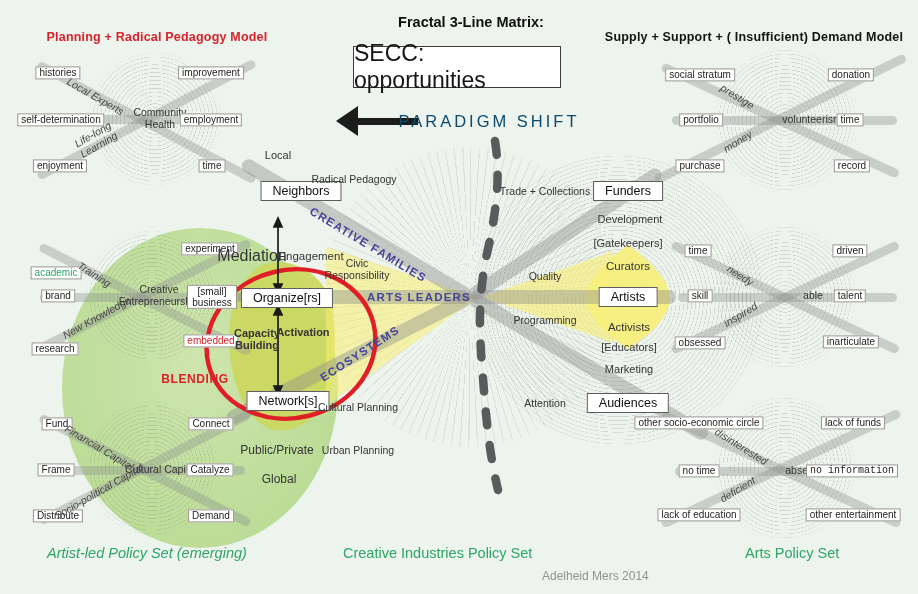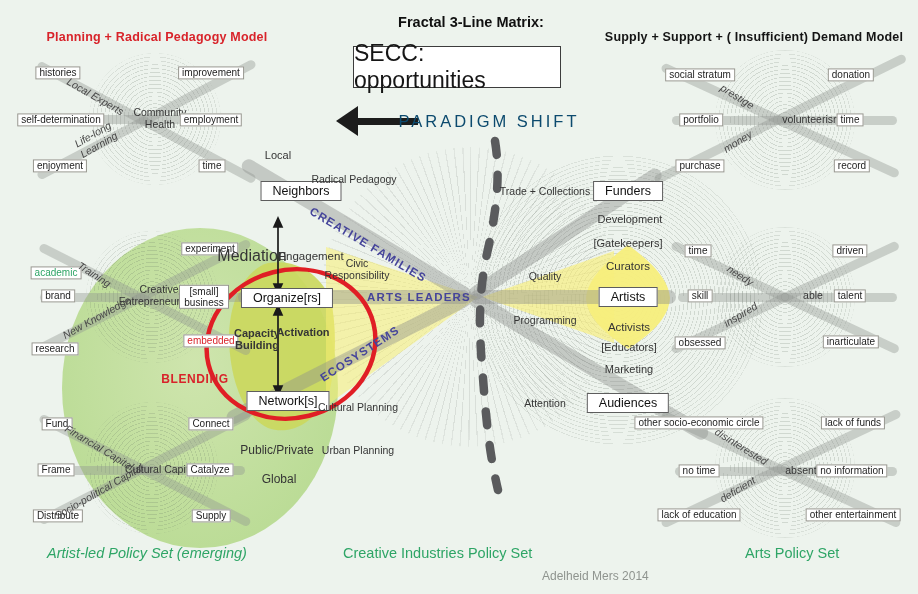--- a/index.html
+++ b/index.html
@@ -135,33 +135,33 @@
   <div class="lb bx" style="left:211px;top:120px;">employment</div>
   <div class="lb bx" style="left:60px;top:166px;">enjoyment</div>
   <div class="lb bx" style="left:212px;top:166px;">time</div>
   <div class="lb ital" style="left:95px;top:97px;transform:translate(-50%,-50%) rotate(30deg);">Local Experts</div>
   <div class="lb ital wrap" style="left:96px;top:140px;width:58px;transform:translate(-50%,-50%) rotate(-30deg);">Life-long Learning</div>
 
   <div class="lb bx greentx" style="left:56px;top:249px;margin-top:24px;">academic</div>
   <div class="lb bx" style="left:210px;top:249px;">experiment</div>
   <div class="lb bx" style="left:58px;top:296px;">brand</div>
   <div class="lb wrap" style="left:159px;top:296px;width:92px;">Creative Entrepreneurship</div>
-  <div class="lb bx wrap" style="left:204px;top:297px;width:42px;">[small] business</div>
+  <div class="lb bx wrap" style="left:212px;top:297px;width:42px;">[small] business</div>
   <div class="lb bx" style="left:55px;top:341px;margin-top:8px;">research</div>
   <div class="lb bx redtx" style="left:211px;top:341px;">embedded</div>
   <div class="lb ital" style="left:94px;top:275px;transform:translate(-50%,-50%) rotate(33deg);">Training</div>
   <div class="lb ital" style="left:97px;top:318px;transform:translate(-50%,-50%) rotate(-29deg);">New Knowledge</div>
 
   <div class="lb bx" style="left:57px;top:424px;">Fund</div>
   <div class="lb bx" style="left:211px;top:424px;">Connect</div>
   <div class="lb bx" style="left:56px;top:470px;">Frame</div>
   <div class="lb" style="left:161px;top:470px;">Cultural Capital</div>
   <div class="lb bx" style="left:210px;top:470px;">Catalyze</div>
   <div class="lb bx" style="left:58px;top:516px;">Distribute</div>
-  <div class="lb bx" style="left:211px;top:516px;">Supply</div>
+  <div class="lb bx" style="left:211px;top:516px;">Demand</div>
   <div class="lb ital" style="left:99px;top:448px;transform:translate(-50%,-50%) rotate(31deg);">Financial Capital</div>
   <div class="lb ital" style="left:99px;top:492px;transform:translate(-50%,-50%) rotate(-30deg);">Socio-political Capital</div>
 
   <div class="lb bx" style="left:700px;top:75px;">social stratum</div>
   <div class="lb bx" style="left:851px;top:75px;">donation</div>
   <div class="lb bx" style="left:701px;top:120px;">portfolio</div>
   <div class="lb" style="left:812px;top:120px;">volunteerism</div>
   <div class="lb bx" style="left:850px;top:120px;">time</div>
   <div class="lb bx" style="left:700px;top:166px;">purchase</div>
   <div class="lb bx" style="left:852px;top:166px;">record</div>
@@ -175,21 +175,21 @@
   <div class="lb bx" style="left:850px;top:296px;">talent</div>
   <div class="lb bx" style="left:700px;top:343px;">obsessed</div>
   <div class="lb bx" style="left:851px;top:342px;">inarticulate</div>
   <div class="lb ital" style="left:740px;top:276px;transform:translate(-50%,-50%) rotate(33deg);">needy</div>
   <div class="lb ital" style="left:741px;top:315px;transform:translate(-50%,-50%) rotate(-31deg);">inspired</div>
 
   <div class="lb bx" style="left:699px;top:423px;">other socio-economic circle</div>
   <div class="lb bx" style="left:853px;top:423px;">lack of funds</div>
   <div class="lb bx" style="left:699px;top:471px;">no time</div>
   <div class="lb" style="left:801px;top:471px;">absent</div>
-  <div class="lb bx" style="left:852px;top:471px;">no information</div>
+  <div class="lb bx" style="left:852px;top:471px;font-family:Liberation Mono, monospace;">no information</div>
   <div class="lb bx" style="left:699px;top:515px;">lack of education</div>
   <div class="lb bx" style="left:853px;top:515px;">other entertainment</div>
   <div class="lb ital" style="left:741px;top:447px;transform:translate(-50%,-50%) rotate(32deg);">disinterested</div>
   <div class="lb ital" style="left:738px;top:490px;transform:translate(-50%,-50%) rotate(-31deg);">deficient</div>
 
   <div class="lb mid" style="left:278px;top:155px;">Local</div>
   <div class="lb bigbx" style="left:301px;top:191px;">Neighbors</div>
   <div class="lb" style="left:354px;top:180px;">Radical Pedagogy</div>
   <div class="lb" style="left:545px;top:192px;">Trade + Collections</div>
   <div class="lb bigbx" style="left:628px;top:191px;">Funders</div>

